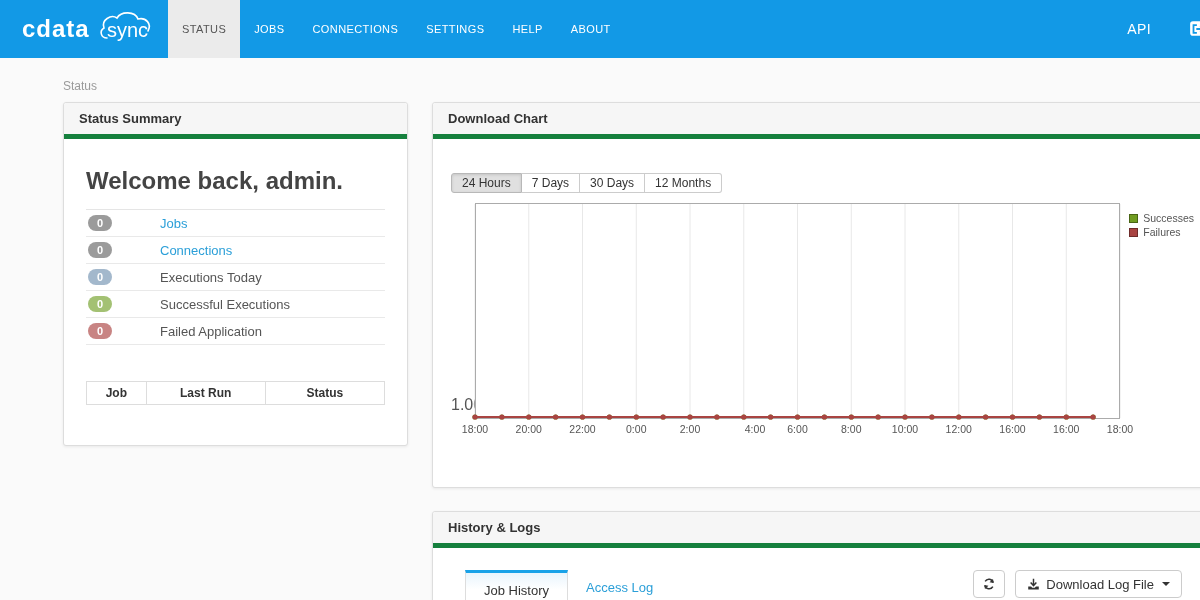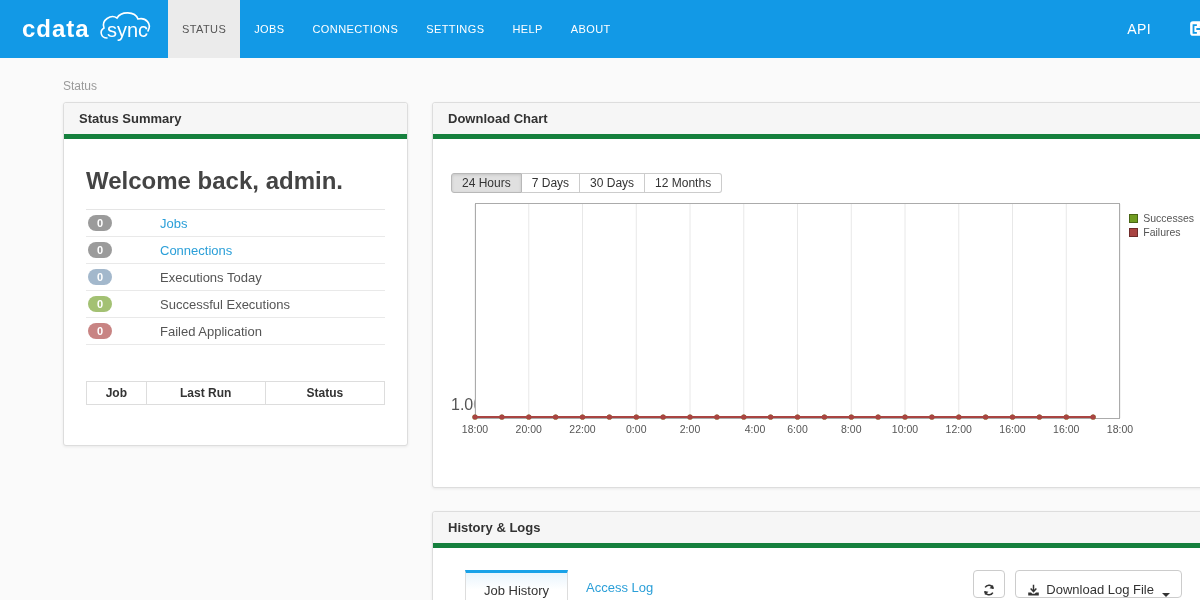--- a/index.html
+++ b/index.html
@@ -68,21 +68,21 @@
   
   .logs-panel { margin-top:23px; }
   .logs-body { padding:22px 20px 40px; min-height:120px; }
   .tabbar { display:flex; align-items:flex-start; border-bottom:1px solid #ddd; padding-left:12px; }
   .tab { font-size:13px; padding:10px 18px 11px; cursor:pointer; color:#2b9fd8; position:relative; }
   .tab.active { color:#333; background:linear-gradient(#e9f5fd,#ffffff 45%); border:1px solid #ddd;
     border-top:3px solid #19a2e8; border-bottom:none; margin-bottom:-1px; padding-bottom:12px;
     background-color:#fff; }
   .tab-actions { margin-left:auto; display:flex; gap:10px; padding-bottom:8px; }
   .icon-btn, .dl-btn { background:#fff; border:1px solid #ccc; border-radius:4px; cursor:pointer;
-    display:flex; align-items:flex-end; color:#333; font-family:"Liberation Sans",sans-serif; }
+    display:flex; align-items:center; color:#333; font-family:"Liberation Sans",sans-serif; }
   .icon-btn { width:32px; height:28px; justify-content:center; }
   .dl-btn { height:28px; padding:0 11px; font-size:13px; gap:6px; }
   .caret { width:0; height:0; border-left:4px solid transparent; border-right:4px solid transparent;
     border-top:4px solid #333; margin-left:2px; }
 </style>
 </head>
 <body>
 
 <nav class="navbar">
   <div class="logo-wrap">

